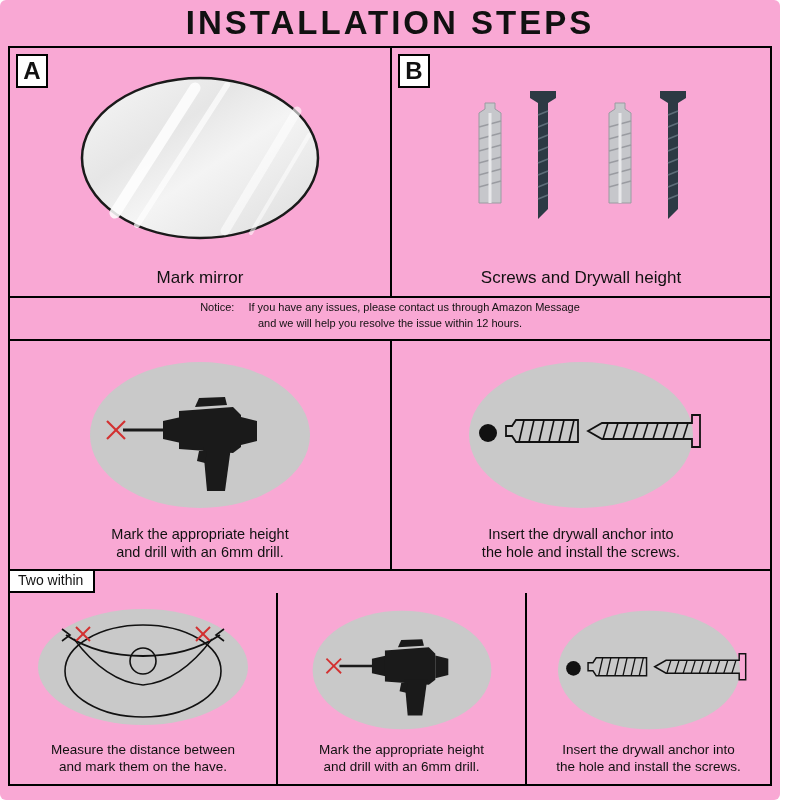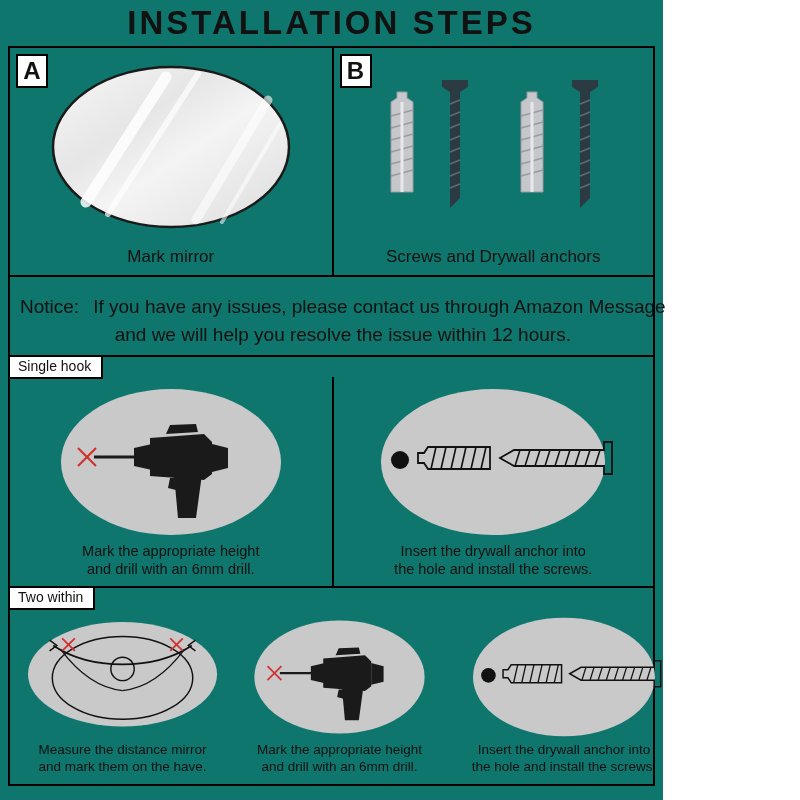--- a/index.html
+++ b/index.html
@@ -6,23 +6,24 @@
   html, body {
     margin: 0; padding: 0;
     width: 800px; height: 800px;
     background: #ffffff;
     font-family: "Liberation Sans", sans-serif;
     color: #111;
     overflow: hidden;
   }
   .page {
     position: relative;
-    width: 663px; height: 800px;
-    background: #0f766e;
+    width: 780px; height: 800px;
+    background: #f9a8d4;
     padding: 0;
+    border-radius: 6px;
   }
 
   
   .title {
     text-align: center;
     font-size: 33px;
     font-weight: bold;
     letter-spacing: 3px;
     padding: 6px 0 4px 0;
     line-height: 1.05;
@@ -78,22 +79,22 @@
   }
   .caption {
     font-size: 17px;
     text-align: center;
     padding-bottom: 8px;
     line-height: 1.2;
   }
 
   
   .row-notice {
-    padding: 16px 10px 7px 10px;
-    font-size: 19px;
+    padding: 2px 10px 7px 10px;
+    font-size: 11px;
     line-height: 1.45;
     text-align: center;
   }
   .notice-inner { display: inline-block; text-align: center; }
   .notice-line1 { white-space: nowrap; }
   .notice-label { font-weight: normal; margin-right: 14px; }
 
   
   .tagbar {
     position: relative;
@@ -226,40 +227,37 @@
                 <line x1="12" y1="48" x2="22" y2="44"></line>
                 <line x1="12" y1="60" x2="22" y2="56"></line>
                 <line x1="12" y1="72" x2="22" y2="68"></line>
                 <line x1="12" y1="84" x2="22" y2="80"></line>
                 <line x1="12" y1="96" x2="22" y2="92"></line>
                 <line x1="12" y1="108" x2="22" y2="104"></line>
               </g>
             </g>
           </svg>
         </div>
-        <div class="caption">Screws and Drywall anchors</div>
+        <div class="caption">Screws and Drywall height</div>
       </div>
     </div>
 
     <div class="hline"></div>
 
     <div class="row-notice">
       <div class="notice-inner">
         <div class="notice-line1">
           <span class="notice-label">Notice:</span><span>If you have any issues, please contact us through Amazon Message</span>
         </div>
         <div>and we will help you resolve the issue within 12 hours.</div>
       </div>
     </div>
 
     <div class="hline"></div>
 
-    <div class="tagbar">
-      <div class="tag">Single hook</div>
-    </div>
 
     <div class="row row-steps2">
 
       <div class="step" style="width:50%;">
         <div class="step-art">
           <svg width="270" height="160" viewBox="0 0 270 160">
             <ellipse cx="135" cy="80" rx="110" ry="73" fill="#c9c9c9"></ellipse>
 
             <g stroke="#d33030" stroke-width="2.2">
               <line x1="42" y1="66" x2="60" y2="84"></line>
@@ -358,21 +356,21 @@
             <path d="M44 24 L52 30 L44 36" fill="none" stroke="#111" stroke-width="1.6"></path>
             <path d="M206 24 L198 30 L206 36" fill="none" stroke="#111" stroke-width="1.6"></path>
 
             <circle cx="125" cy="56" r="13" fill="none" stroke="#111" stroke-width="1.6"></circle>
 
             <path d="M56 34 C 80 66, 104 78, 125 80" fill="none" stroke="#111" stroke-width="1.4"></path>
             <path d="M194 34 C 170 66, 146 78, 125 80" fill="none" stroke="#111" stroke-width="1.4"></path>
           </svg>
         </div>
         <div class="step-cap step-cap-sm">
-          <div>Measure the distance mirror</div>
+          <div>Measure the distance between</div>
           <div>and mark them on the have.</div>
         </div>
       </div>
 
       <div class="vline"></div>
 
       <div class="step" style="width:32.5%;">
         <div class="step-art">
           <svg width="230" height="130" viewBox="0 0 270 160">
             <ellipse cx="135" cy="80" rx="110" ry="73" fill="#c9c9c9"></ellipse>

